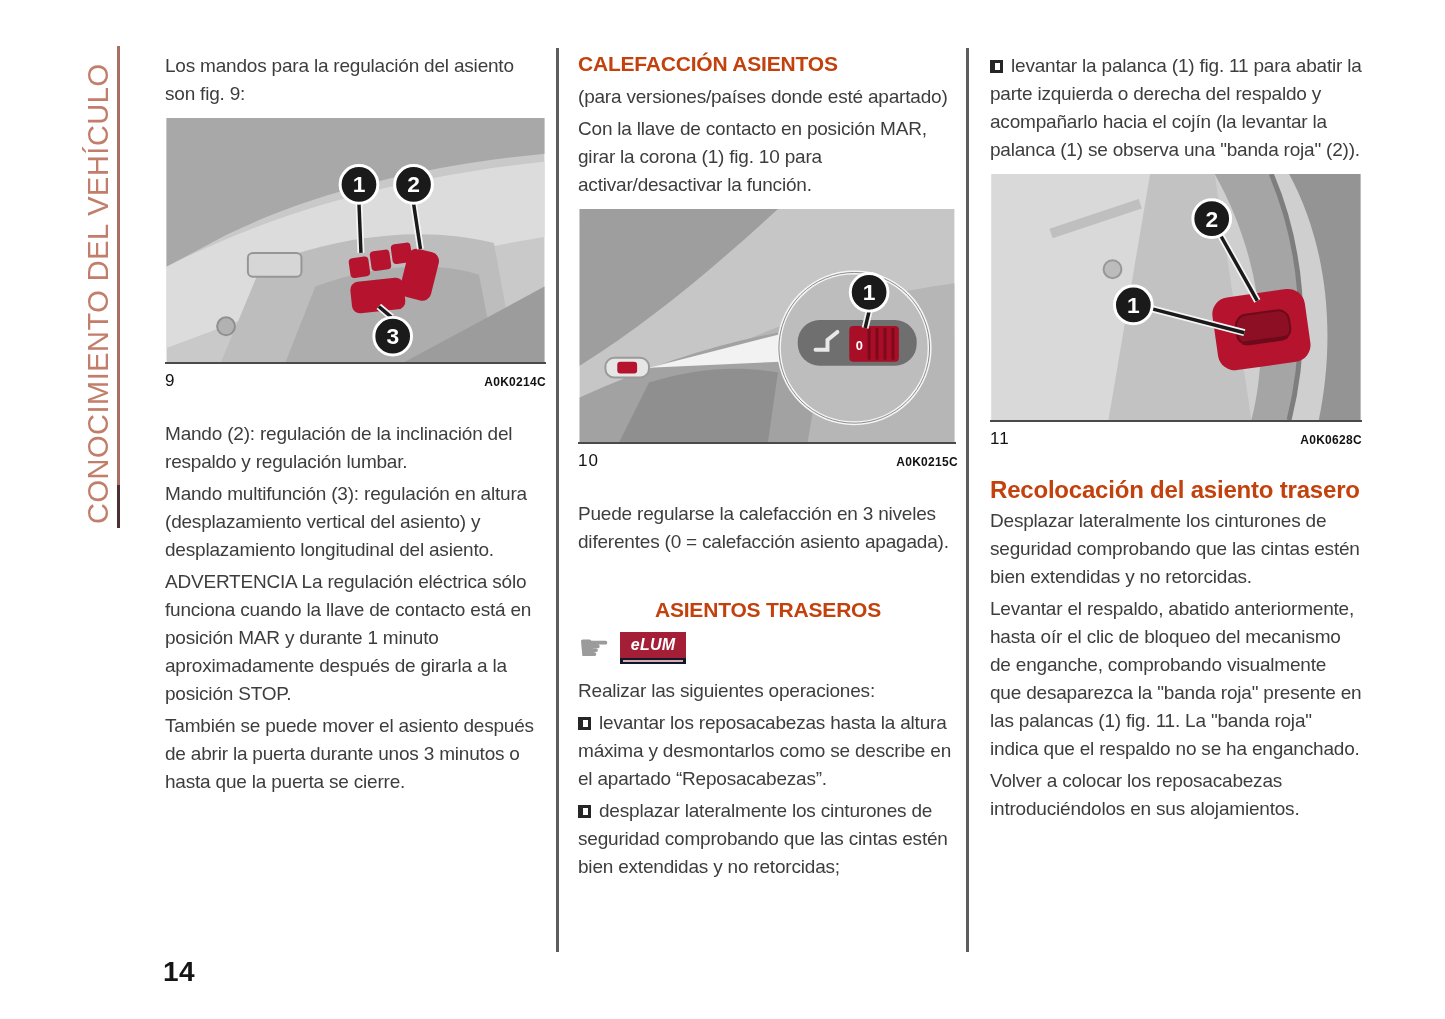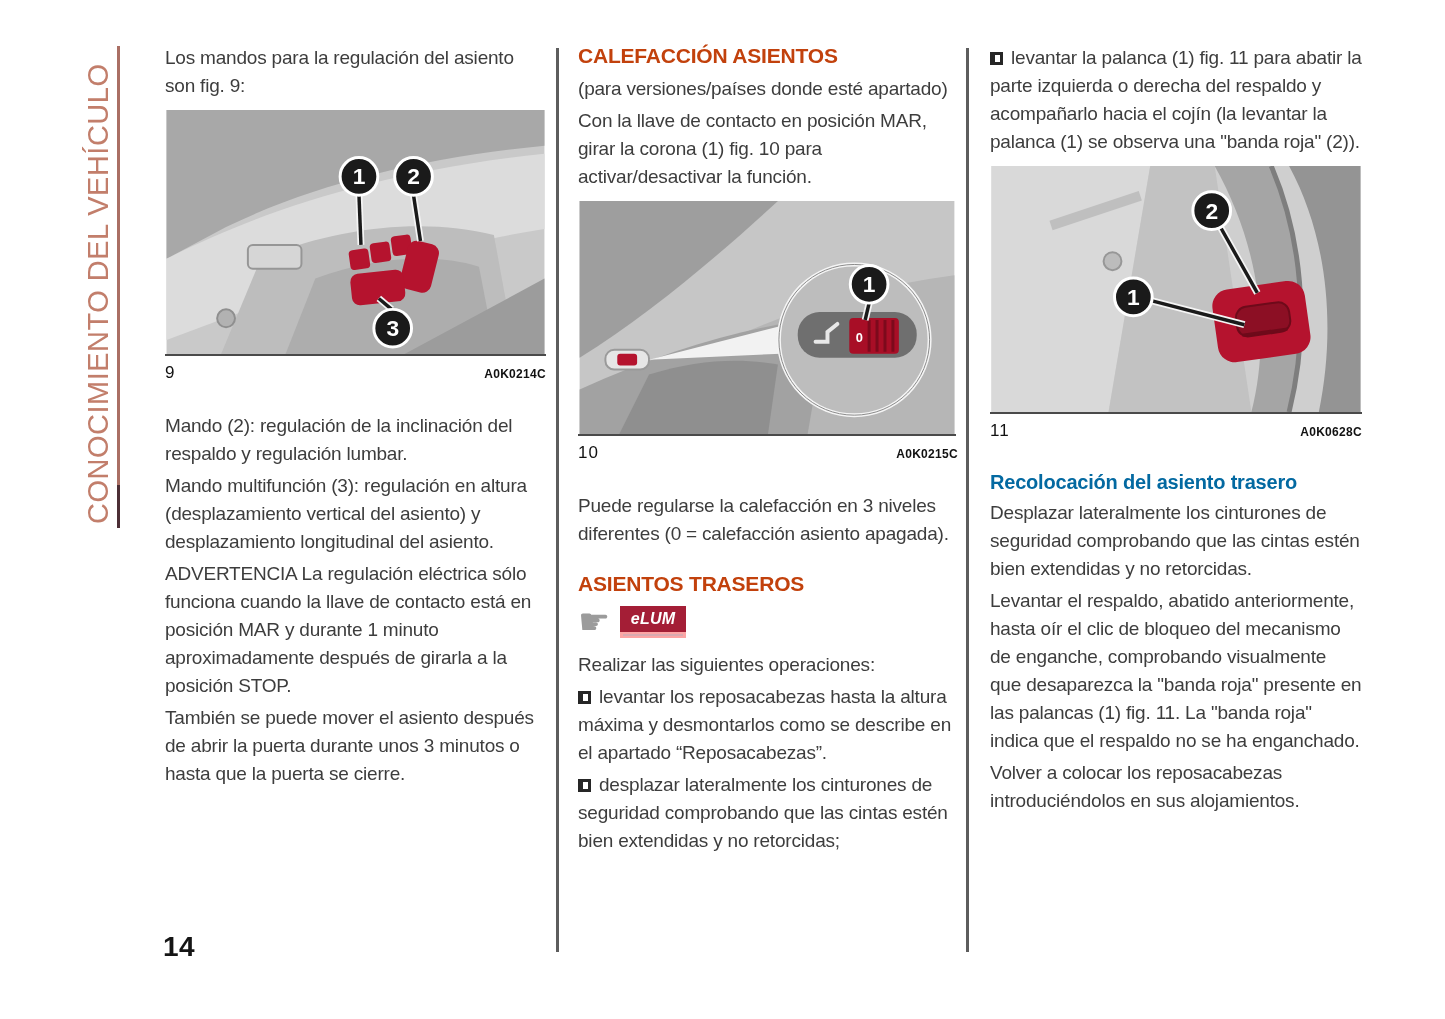--- a/index.html
+++ b/index.html
@@ -12,40 +12,40 @@
     position:absolute; left:82px; top:46px; height:478px; width:34px;
     writing-mode:vertical-rl; transform:rotate(180deg);
     font-size:29px; letter-spacing:.5px; color:#c27e6b; white-space:nowrap;
     text-align:left;
   }
   .sidebar-rule {
     position:absolute; left:117px; top:46px; width:3px; height:482px;
     background:linear-gradient(to bottom,#aa6f64 0%,#aa6f64 91%,#4c2e35 91%,#4c2e35 100%);
   }
   .page-number {
-    position:absolute; left:163px; top:931px; font-size:28px; font-weight:bold; color:#151515;
+    position:absolute; left:163px; top:956px; font-size:28px; font-weight:bold; color:#151515;
     letter-spacing:.5px;
   }
 
   
   .col-divider { position:absolute; top:48px; width:3px; height:904px; background:#5d5d5d; }
   .divider-1 { left:556px; }
   .divider-2 { left:966px; }
 
   
-  .col { position:absolute; top:44px; color:#3d3d3d; font-size:19px; line-height:28px;
+  .col { position:absolute; top:52px; color:#3d3d3d; font-size:19px; line-height:28px;
          letter-spacing:-.2px; }
   .col-1 { left:165px; width:381px; }
   .col-2 { left:578px; width:380px; }
   .col-3 { left:990px; width:372px; }
 
   .col p { margin:0 0 4px 0; }
   h2.sec { color:#c2410c; font-size:21px; line-height:24px; font-weight:bold;
            letter-spacing:-.2px; margin:0 0 7px 0; }
-  h3.sub { color:#0369a1; font-size:20px; line-height:24px; font-weight:bold;
+  h3.sub { color:#c2410c; font-size:24px; line-height:24px; font-weight:bold;
            letter-spacing:-.2px; margin:0 0 5px 0; }
   .gap-top { margin-top:22px !important; }
 
   
   .bullet { position:relative; }
   .sq { display:inline-block; width:13px; height:13px; border:3px solid #262626;
         border-left-width:5px; background:#fff; margin-right:8px; vertical-align:-1px; }
 
   
   .figure { margin:10px 0 24px 0; }
@@ -55,21 +55,21 @@
   .fig-num  { font-size:17px; color:#111; letter-spacing:1px; }
   .fig-code { font-size:12px; font-weight:bold; color:#111; letter-spacing:.3px; }
 
   .callout-num { fill:#ffffff; font-family:"Liberation Sans",sans-serif; font-weight:bold;
                  font-size:23px; text-anchor:middle; }
 
   
   .elum-row { display:flex; align-items:center; margin:4px 0 10px 0; height:38px; }
   .hand { color:#9b9b9b; font-size:36px; line-height:36px; margin-right:10px; }
   .elum-book { position:relative; width:66px; height:32px; background:#a41e36;
-    border-bottom:6px solid #fca5a5; display:flex; align-items:center; justify-content:center; }
+    border-bottom:6px solid #0f172a; display:flex; align-items:center; justify-content:center; }
   .elum-book::after { content:""; position:absolute; left:3px; right:3px; bottom:-4px;
     height:2px; background:#d9aab1; }
   .elum-label { color:#fff; font-weight:bold; font-style:italic; font-size:16px;
     letter-spacing:.3px; }
 </style>
 </head>
 <body>
 
 <div class="canvas">
 
@@ -181,21 +181,21 @@
         </g>
       </svg>
       <div class="fig-caption">
         <span class="fig-num">10</span>
         <span class="fig-code">A0K0215C</span>
       </div>
     </div>
 
     <p class="gap-top">Puede regularse la calefacción en 3 niveles diferentes (0 = calefacción asiento apagada).</p>
 
-    <h2 class="sec" style="margin-top:24px;">ASIENTOS TRASEROS</h2>
+    <h2 class="sec" style="margin-top:42px;text-align:center;">ASIENTOS TRASEROS</h2>
     <div class="elum-row">
       <span class="hand">☛</span>
       <span class="elum-book">
         <span class="elum-label">eLUM</span>
       </span>
     </div>
     <p>Realizar las siguientes operaciones:</p>
     <p class="bullet"><span class="sq"></span><span>levantar los reposacabezas hasta la altura máxima y desmontarlos como se describe en el apartado “Reposacabezas”.</span></p>
     <p class="bullet"><span class="sq"></span><span>desplazar lateralmente los cinturones de seguridad comprobando que las cintas estén bien extendidas y no retorcidas;</span></p>
   </div>

